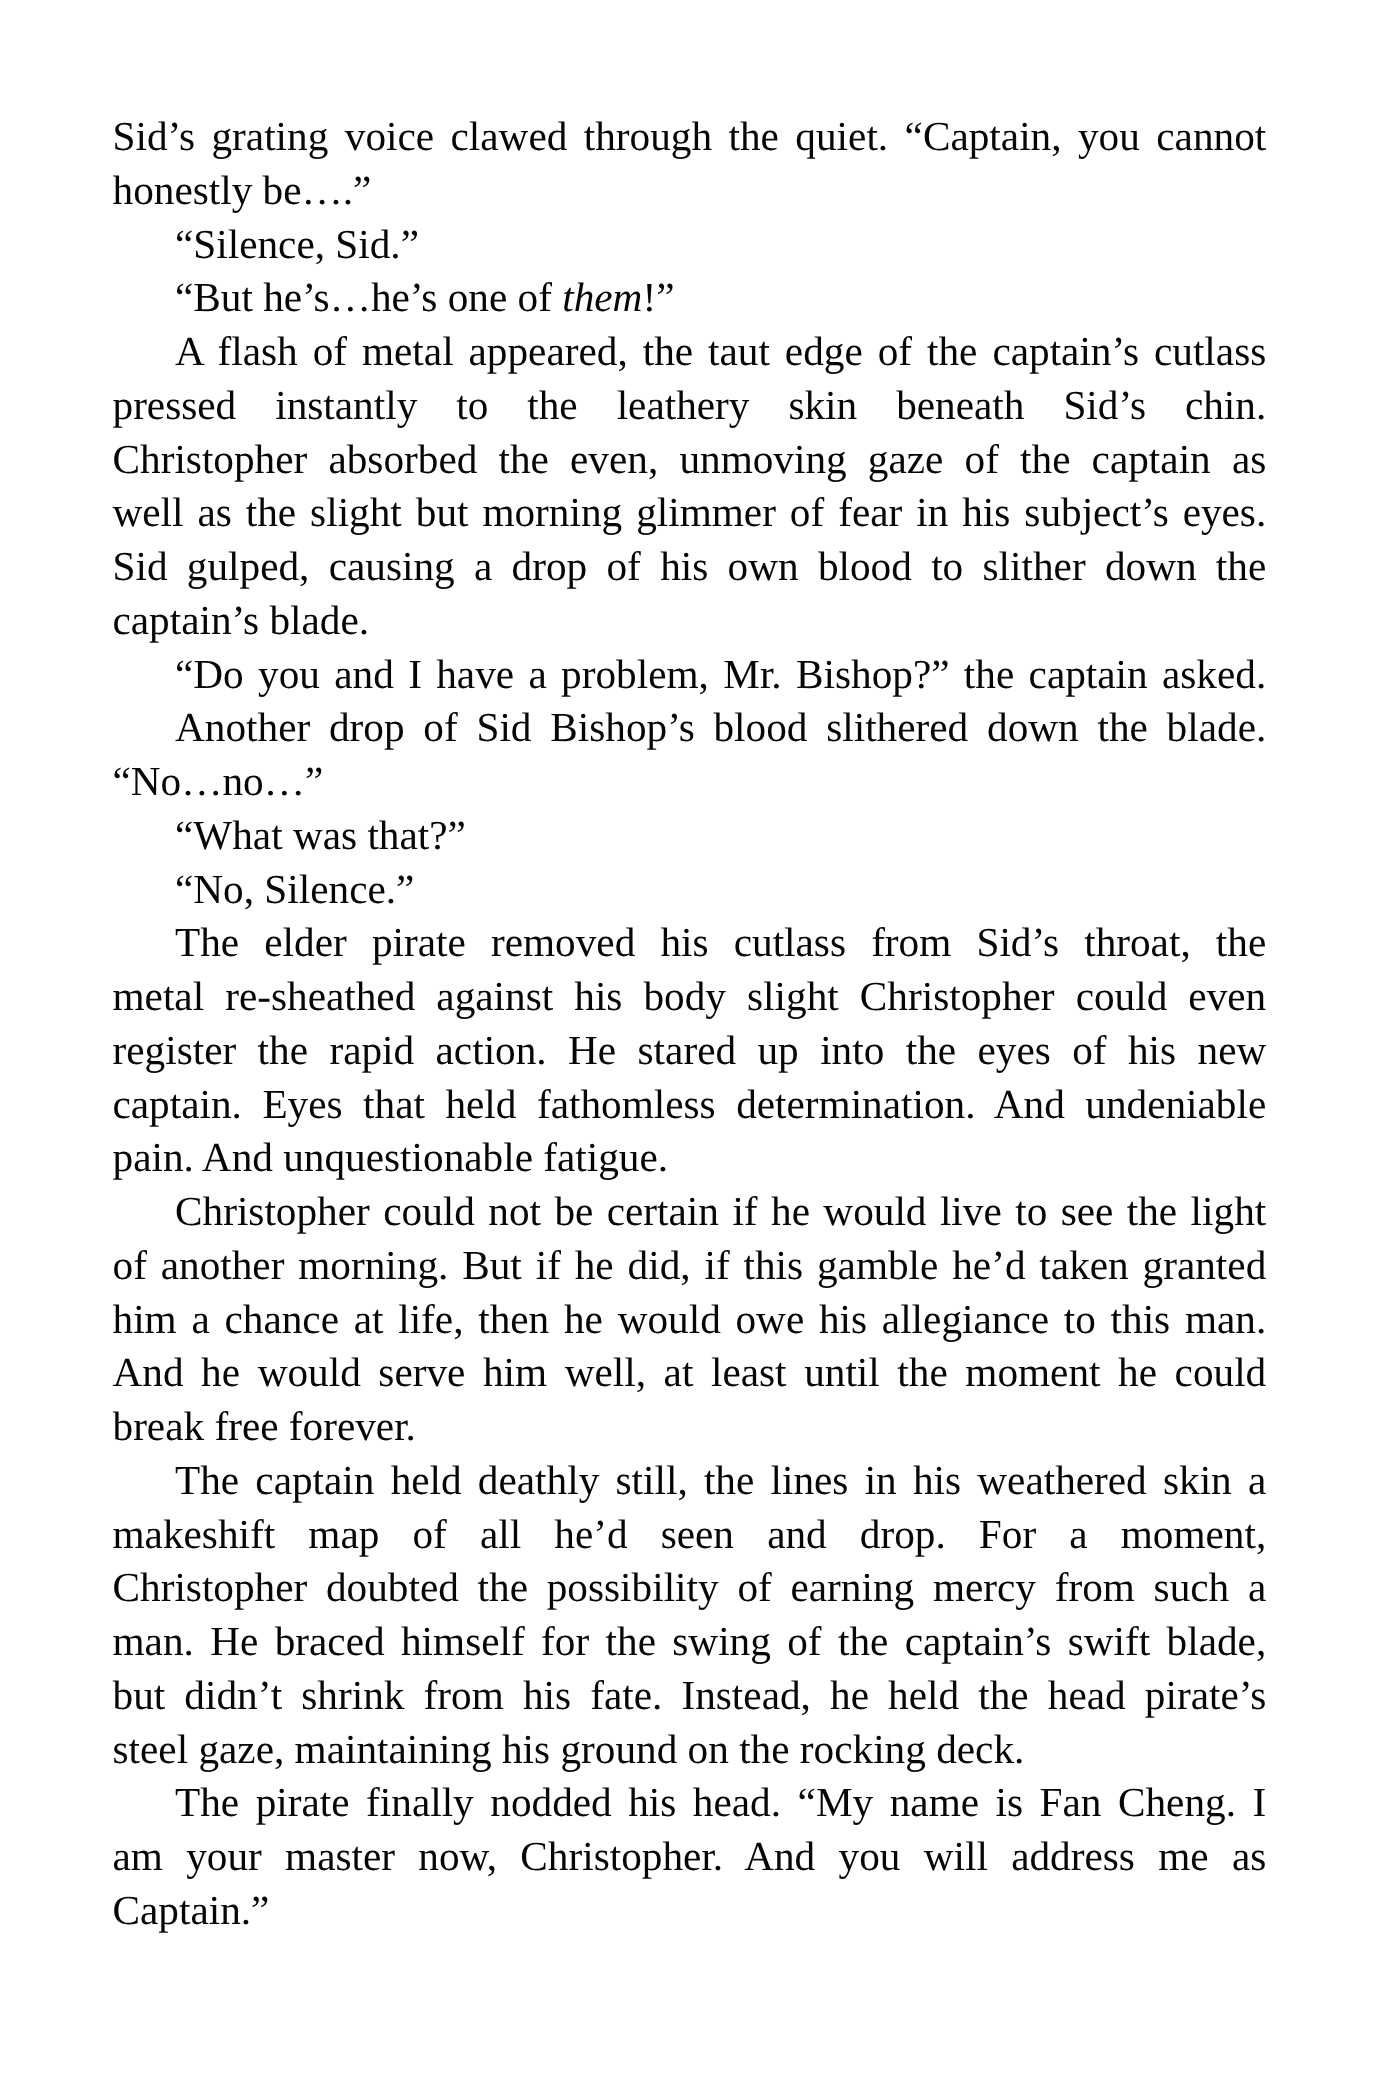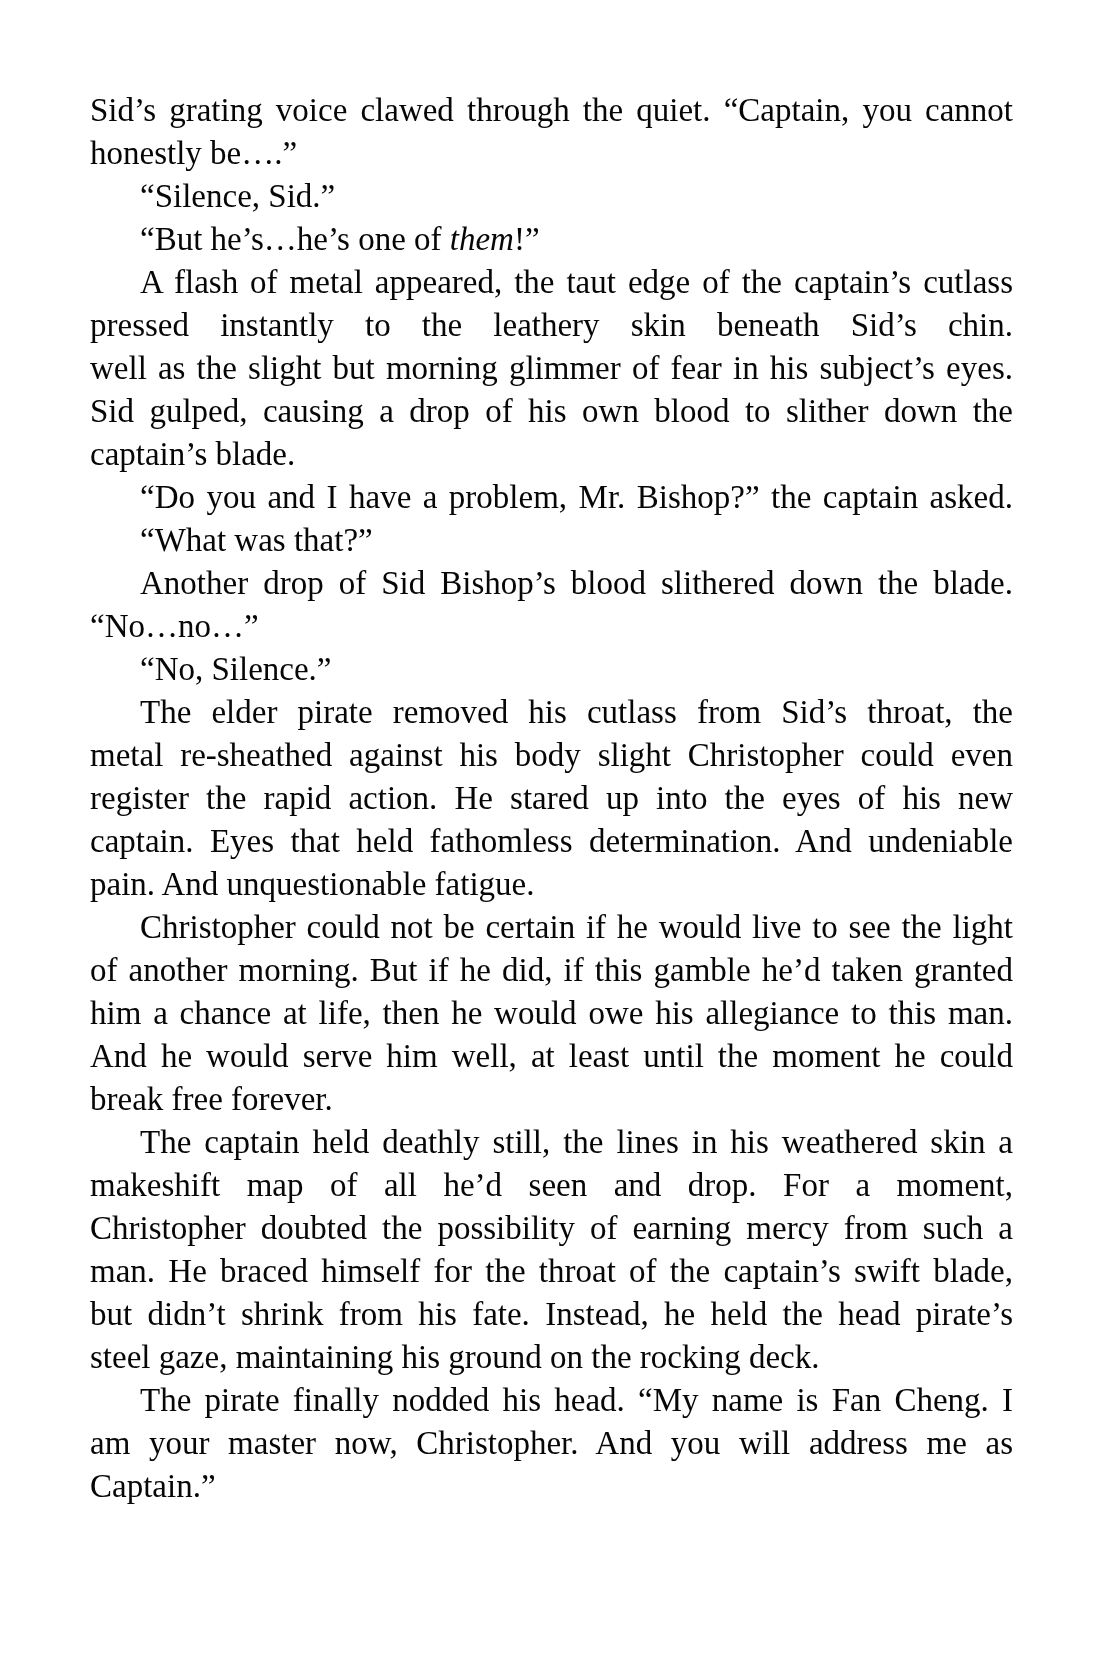--- a/index.html
+++ b/index.html
@@ -59,33 +59,34 @@
       </div>
       <div class="paragraph">
         <div class="line indent">“Silence, Sid.”</div>
       </div>
       <div class="paragraph">
         <div class="line indent">“But he’s…he’s one of <em>them</em>!”</div>
       </div>
       <div class="paragraph">
         <div class="line justify indent">A flash of metal appeared, the taut edge of the captain’s cutlass</div>
         <div class="line justify">pressed instantly to the leathery skin beneath Sid’s chin.</div>
+        <div class="line justify">Christopher absorbed the even, unmoving gaze of the captain as</div>
         <div class="line justify">well as the slight but morning glimmer of fear in his subject’s eyes.</div>
         <div class="line justify">Sid gulped, causing a drop of his own blood to slither down the</div>
         <div class="line">captain’s blade.</div>
       </div>
       <div class="paragraph">
         <div class="line justify indent">“Do you and I have a problem, Mr. Bishop?” the captain asked.</div>
       </div>
       <div class="paragraph">
-        <div class="line indent">“What was that?”</div>
+        <div class="line justify indent">Another drop of Sid Bishop’s blood slithered down the blade.</div>
+        <div class="line">“No…no…”</div>
       </div>
       <div class="paragraph">
-        <div class="line justify indent">Another drop of Sid Bishop’s blood slithered down the blade.</div>
-        <div class="line">“No…no…”</div>
+        <div class="line indent">“What was that?”</div>
       </div>
       <div class="paragraph">
         <div class="line indent">“No, Silence.”</div>
       </div>
       <div class="paragraph">
         <div class="line justify indent">The elder pirate removed his cutlass from Sid’s throat, the</div>
         <div class="line justify">metal re-sheathed against his body slight Christopher could even</div>
         <div class="line justify">register the rapid action. He stared up into the eyes of his new</div>
         <div class="line justify">captain. Eyes that held fathomless determination. And undeniable</div>
         <div class="line">pain. And unquestionable fatigue.</div>
@@ -94,21 +95,21 @@
         <div class="line justify indent">Christopher could not be certain if he would live to see the light</div>
         <div class="line justify">of another morning. But if he did, if this gamble he’d taken granted</div>
         <div class="line justify">him a chance at life, then he would owe his allegiance to this man.</div>
         <div class="line justify">And he would serve him well, at least until the moment he could</div>
         <div class="line">break free forever.</div>
       </div>
       <div class="paragraph">
         <div class="line justify indent">The captain held deathly still, the lines in his weathered skin a</div>
         <div class="line justify">makeshift map of all he’d seen and drop. For a moment,</div>
         <div class="line justify">Christopher doubted the possibility of earning mercy from such a</div>
-        <div class="line justify">man. He braced himself for the throat of the captain’s swift blade,</div>
+        <div class="line justify">man. He braced himself for the swing of the captain’s swift blade,</div>
         <div class="line justify">but didn’t shrink from his fate. Instead, he held the head pirate’s</div>
         <div class="line">steel gaze, maintaining his ground on the rocking deck.</div>
       </div>
       <div class="paragraph">
         <div class="line justify indent">The pirate finally nodded his head. “My name is Fan Cheng. I</div>
         <div class="line justify">am your master now, Christopher. And you will address me as</div>
         <div class="line">Captain.”</div>
       </div>
     </div>
 </div>

